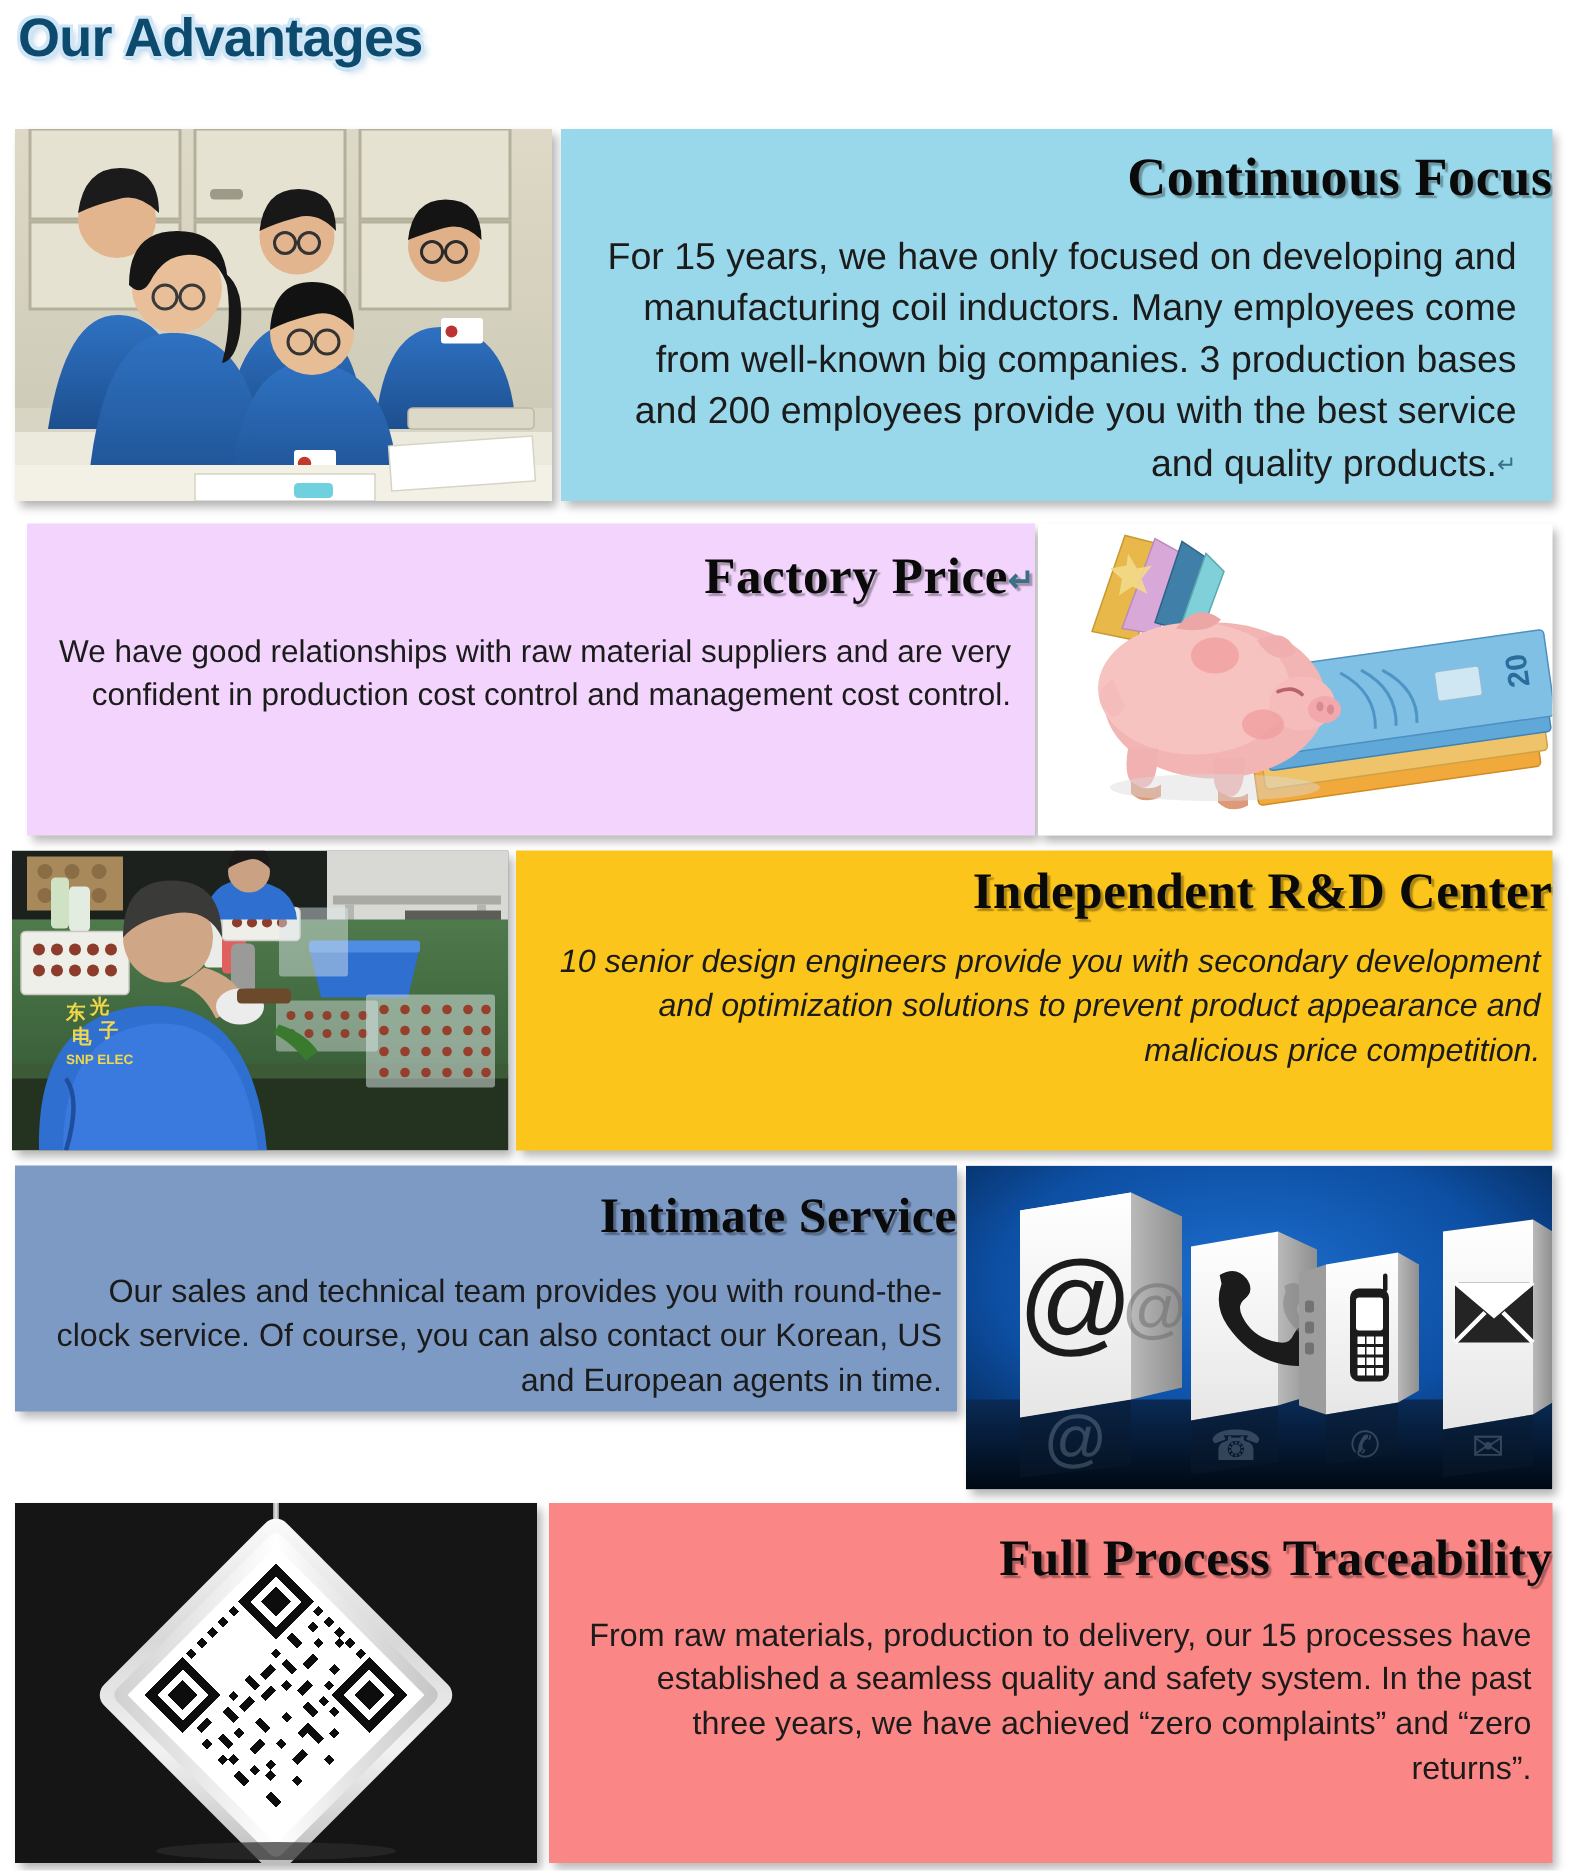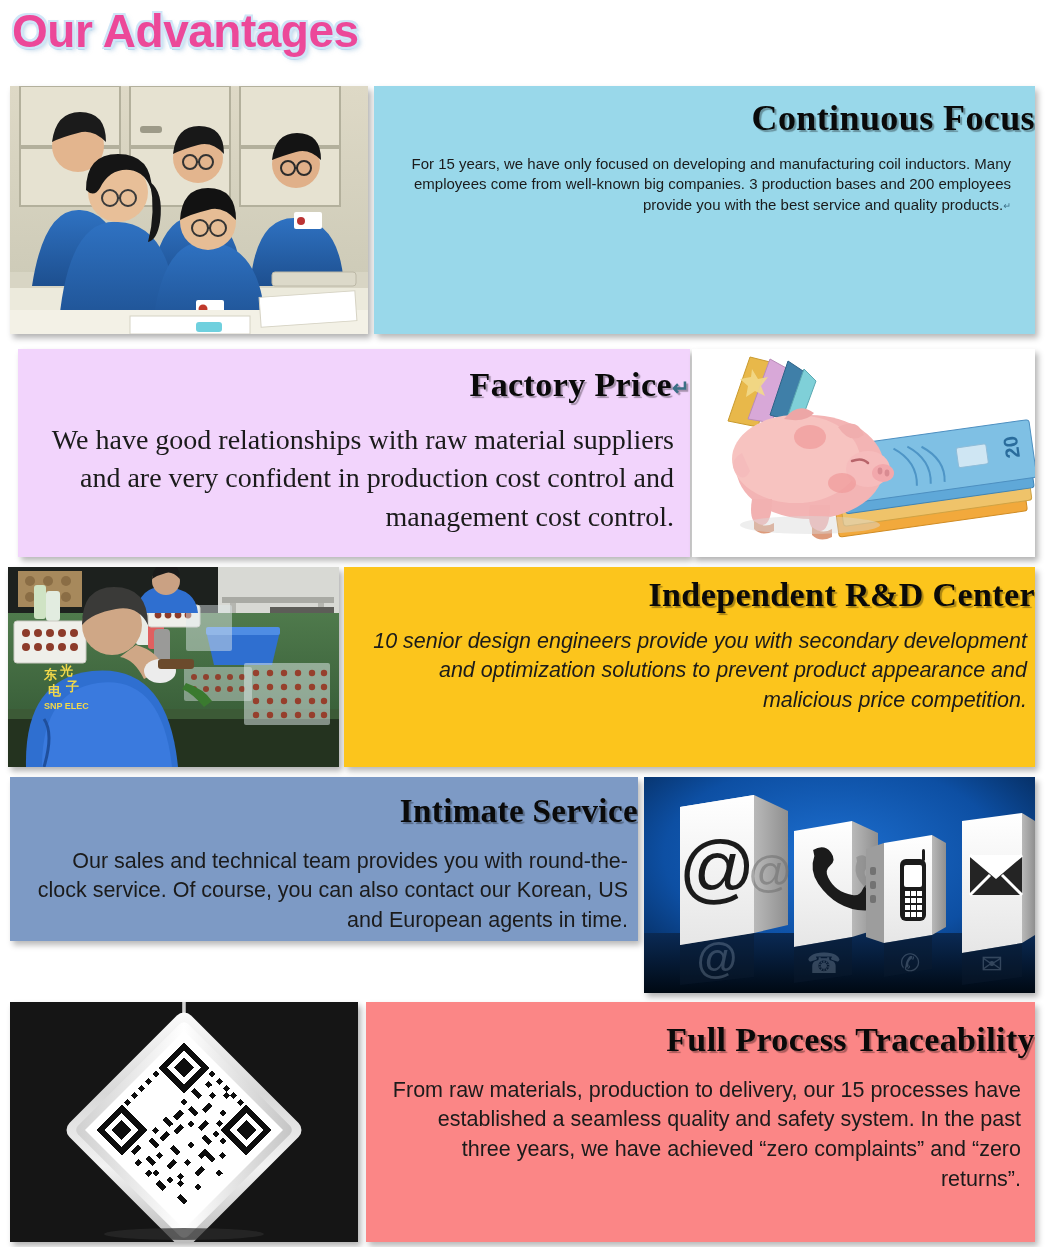--- a/index.html
+++ b/index.html
@@ -9,23 +9,23 @@
     font-family: "Liberation Sans", sans-serif;
     overflow: hidden;
   }
   .page { position: relative; width: 1059px; height: 1247px; background: #fff; }
 
   
   .title {
     position: absolute; left: 12px; top: 4px;
     font-family: "Liberation Sans", sans-serif;
     font-weight: bold;
-    font-size: 46px;
+    font-size: 36px;
     letter-spacing: -0.5px;
-    color: #ec4899;
+    color: #0c4a6e;
     text-shadow:
       -2px -2px 0 #cfe6f7,  2px -2px 0 #cfe6f7,
       -2px  2px 0 #cfe6f7,  2px  2px 0 #cfe6f7,
        0px  3px 0 #bcd9ef,  3px  3px 5px rgba(120,170,210,.55);
   }
 
   
   .panel {
     position: absolute;
     box-shadow: 3px 4px 6px rgba(0,0,0,.28);
@@ -47,27 +47,27 @@
   .body-txt {
     font-family: "Liberation Sans", sans-serif;
     color: #1b1b1b;
     line-height: 1.38;
   }
   .pilcrow { font-size: .62em; color:#3b6f86; vertical-align: middle; }
 
   
   #p-focus   { left:374px; top:86px;  width:661px; height:248px; background:#99D8EA; }
   #p-focus .head     { font-size: 36px; margin: 14px 0 0 20px; }
-  #p-focus .body-txt { font-size: 15px; margin: 16px 24px 0 22px; }
+  #p-focus .body-txt { font-size: 25px; margin: 16px 24px 0 22px; }
   #img-team  { left:10px;  top:86px;  width:358px; height:248px; }
 
   
   #p-price   { left:18px;  top:349px; width:672px; height:208px; background:#F2D4FC; }
   #p-price .head     { font-size: 34px; margin: 18px 0 0 14px; }
-  #p-price .body-txt { font-size: 28px; margin: 18px 16px 0 16px; font-family: Liberation Serif, serif; }
+  #p-price .body-txt { font-size: 21px; margin: 18px 16px 0 16px; }
   #img-pig   { left:692px; top:349px; width:343px; height:208px; }
 
   
   #p-rnd     { left:344px; top:567px; width:691px; height:200px; background:#FCC51C; }
   #p-rnd .head     { font-size: 34px; margin: 10px 0 0 10px; }
   #p-rnd .body-txt { font-size: 21.5px; margin: 14px 8px 0 10px; font-style: italic; }
   #img-line  { left:8px;   top:567px; width:331px; height:200px; }
 
   
   #p-service { left:10px;  top:777px; width:628px; height:164px; background:#7D9AC5; }

